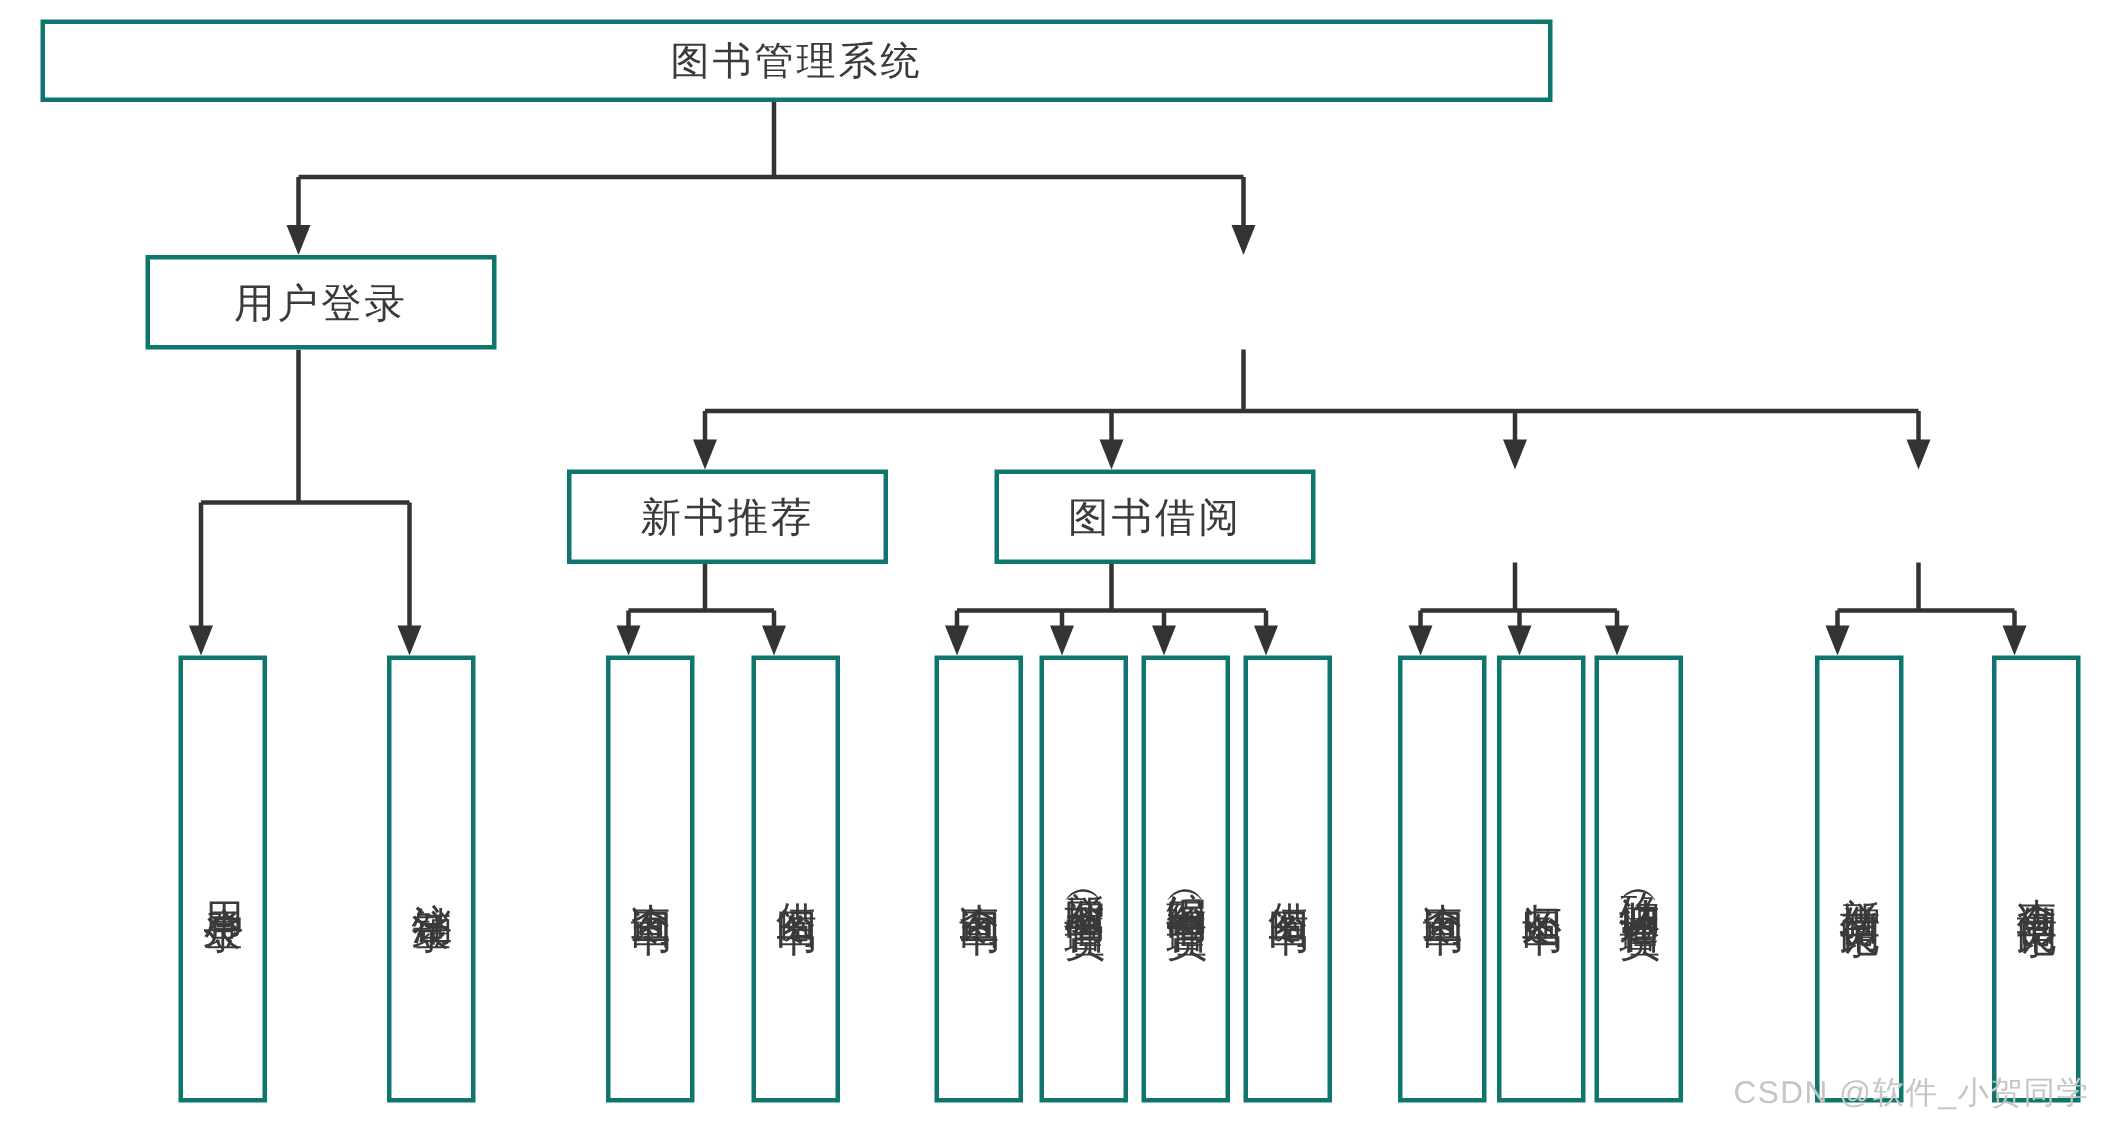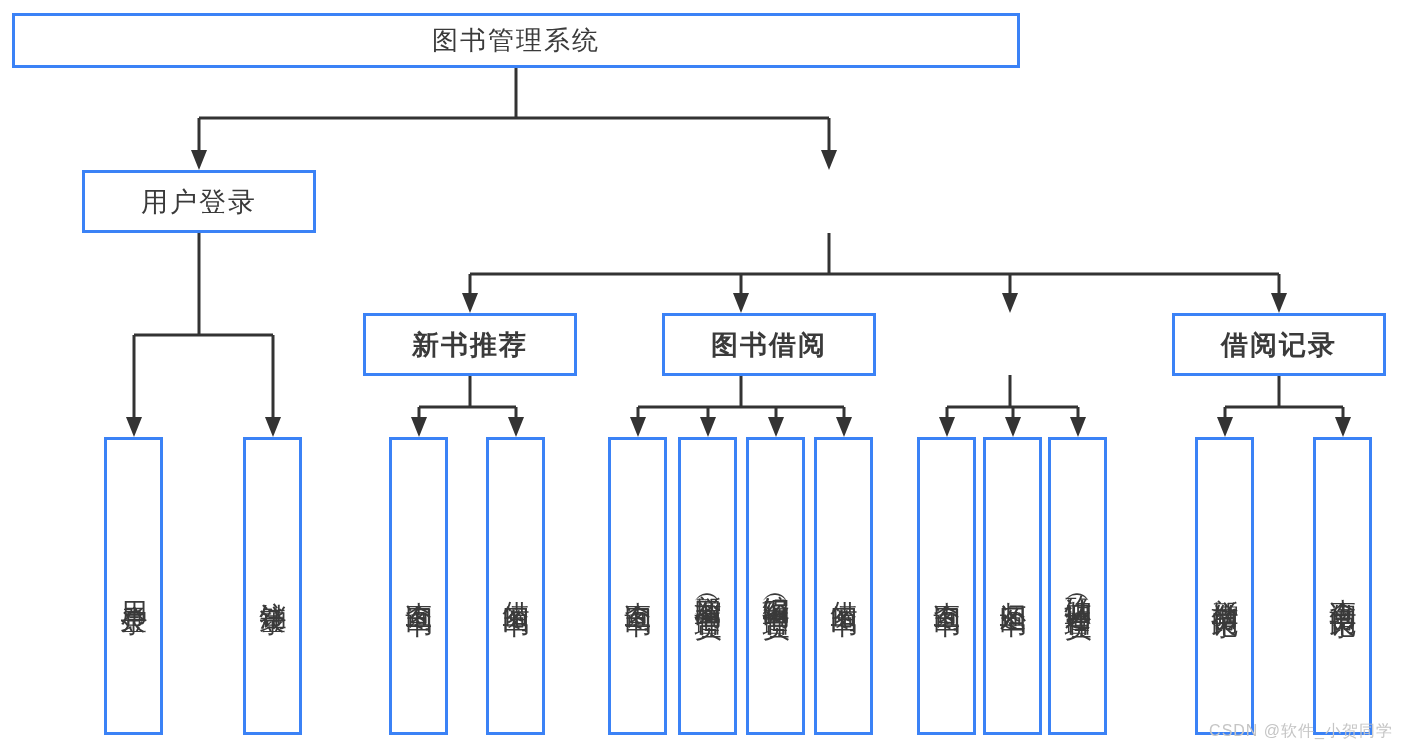--- a/index.html
+++ b/index.html
@@ -14,50 +14,51 @@
   }
   .connectors {
     position: absolute;
     left: 0; top: 0;
     width: 1405px; height: 747px;
     pointer-events: none;
   }
   .node {
     position: absolute;
     box-sizing: border-box;
-    border: 3px solid #3b82f6;
+    border: 3px solid #0f766e;
     background: #ffffff;
     display: flex;
     align-items: center;
     justify-content: center;
+    margin-left: 15px;
   }
   .hlabel {
     font-size: 27px;
     letter-spacing: 2px;
     white-space: nowrap;
     color: #3a3a3a;
   }
   .root-box  { left: 12px;  top: 13px;  width: 1008px; height: 55px; }
   .root-box .hlabel { font-size: 26px; }
   .lv2 { top: 170px; width: 234px; height: 63px; }
-  .lv3 { top: 313px; width: 214px; height: 63px; font-weight: bold; }
+  .lv3 { top: 313px; width: 214px; height: 63px; }
   .leaf { top: 437px; width: 59px; height: 298px; }
   .vtext {
     writing-mode: vertical-rl;
     text-orientation: mixed;
     font-size: 27px;
     letter-spacing: 3px;
     line-height: 1;
     color: #3a3a3a;
   }
   .watermark {
     position: absolute;
     right: 12px;
     bottom: 5px;
-    font-size: 16px;
+    font-size: 21px;
     color: #c5c5c5;
     letter-spacing: 1px;
     white-space: nowrap;
   }
 </style>
 </head>
 <body>
 
 <div class="stage">
 
@@ -134,25 +135,22 @@
     <span class="hlabel">图书管理系统</span>
   </div>
 
   <div class="node lv2" style="left:82px">
     <span class="hlabel">用户登录</span>
   </div>
 
   <div class="node lv3" style="left:363px">
     <span class="hlabel">新书推荐</span>
   </div>
-  <div class="node lv3" style="left:662px">
+  <div class="node lv3" style="left:648px">
     <span class="hlabel">图书借阅</span>
-  </div>
-  <div class="node lv3" style="left:1172px">
-    <span class="hlabel">借阅记录</span>
   </div>
 
   <div class="node leaf" style="left:104px">
     <span class="vtext">用户登录</span>
   </div>
   <div class="node leaf" style="left:243px">
     <span class="vtext">注销登录</span>
   </div>
   <div class="node leaf" style="left:389px">
     <span class="vtext">查询图书</span>

